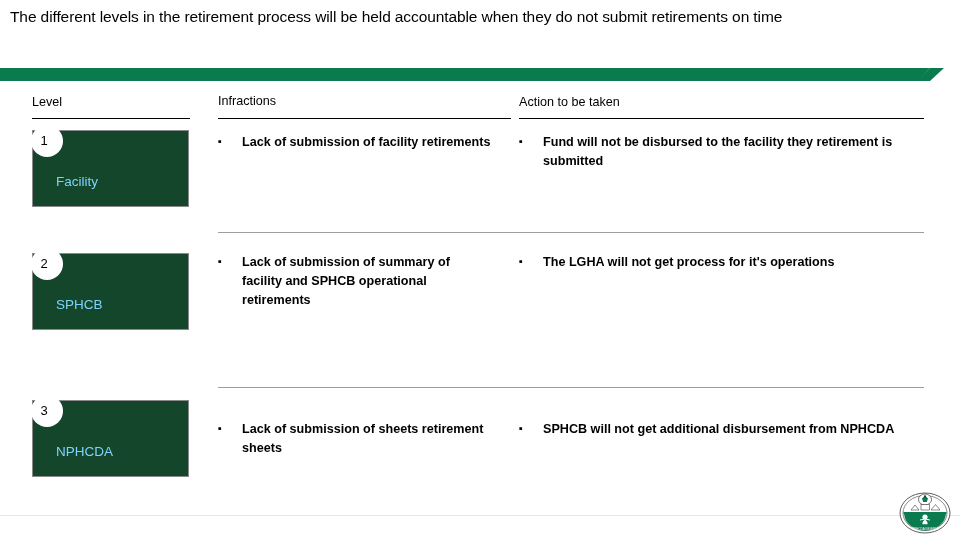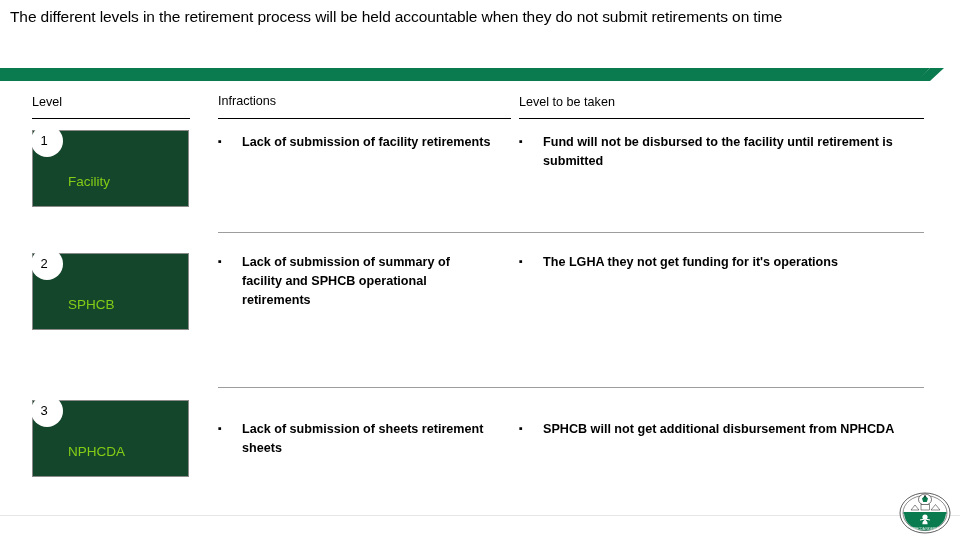--- a/index.html
+++ b/index.html
@@ -85,24 +85,23 @@
     width: 157px;
     height: 77px;
     background: #14462b;
     border: 1px solid #8a8a8a;
     box-sizing: border-box;
   }
   .level-box-label {
     position: absolute;
     left: 23px;
     top: 43px;
-    color: #84cc16;
+    color: #7dd3fc;
     font-size: 13.5px;
     white-space: nowrap;
-    margin-left: 12px;
   }
   .level-badge {
     position: absolute;
     left: -2px;
     top: -6px;
     width: 32px;
     height: 32px;
     border-radius: 50%;
     background: #ffffff;
     color: #000000;
@@ -180,60 +179,60 @@
 
 <div class="slide-title">The different levels in the retirement process will be held accountable when they do not submit retirements on time</div>
 
 <div class="accent-bar"></div>
 <div class="accent-bar-tail"></div>
 
 <div class="table-area">
 
   <div class="col-head head-level">Level</div>
   <div class="col-head head-infract">Infractions</div>
-  <div class="col-head head-action">Level to be taken</div>
+  <div class="col-head head-action">Action to be taken</div>
 
   <div class="head-rule rule-level"></div>
   <div class="head-rule rule-infract"></div>
   <div class="head-rule rule-action"></div>
 
   <div class="level-box box-r1">
     <div class="level-badge">
       <span>1</span>
     </div>
     <div class="level-box-label">Facility</div>
   </div>
 
   <div class="cell cell-infract row1">
     <span class="bullet">▪</span>
     <span class="text">Lack of submission of facility retirements</span>
   </div>
 
   <div class="cell cell-action row1">
     <span class="bullet">▪</span>
-    <span class="text">Fund will not be disbursed to the facility until retirement is submitted</span>
+    <span class="text">Fund will not be disbursed to the facility they retirement is submitted</span>
   </div>
 
   <div class="row-divider div-1"></div>
 
   <div class="level-box box-r2">
     <div class="level-badge">
       <span>2</span>
     </div>
     <div class="level-box-label">SPHCB</div>
   </div>
 
   <div class="cell cell-infract row2">
     <span class="bullet">▪</span>
     <span class="text">Lack of submission of summary of facility and SPHCB operational retirements</span>
   </div>
 
   <div class="cell cell-action row2">
     <span class="bullet">▪</span>
-    <span class="text">The LGHA they not get funding for it's operations</span>
+    <span class="text">The LGHA will not get process for it's operations</span>
   </div>
 
   <div class="row-divider div-2"></div>
 
   <div class="level-box box-r3">
     <div class="level-badge">
       <span>3</span>
     </div>
     <div class="level-box-label">NPHCDA</div>
   </div>

